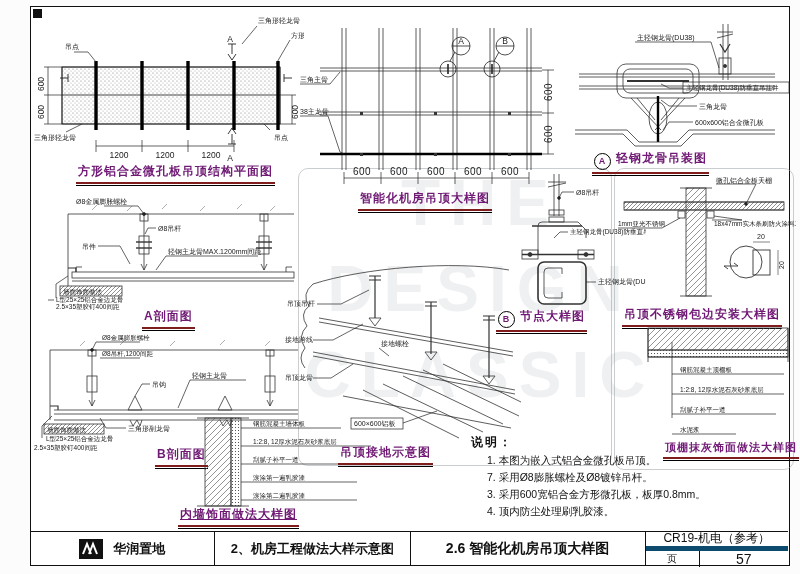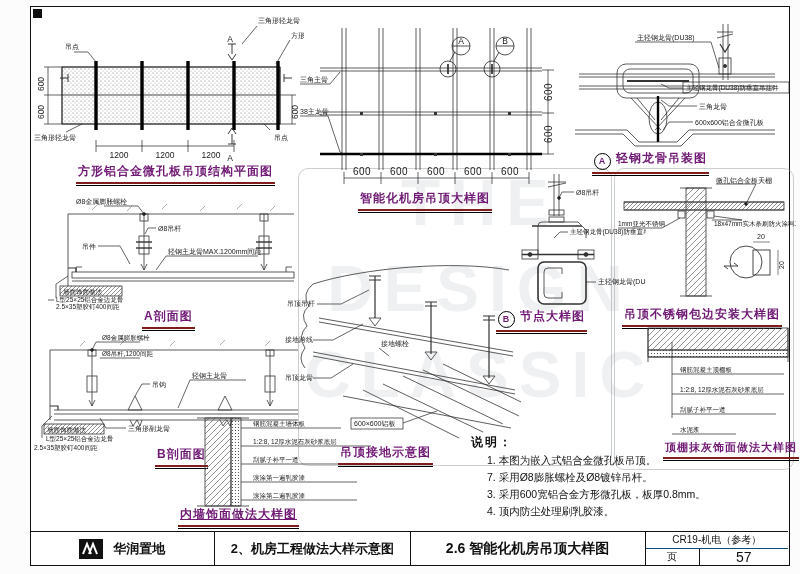--- a/index.html
+++ b/index.html
@@ -24,21 +24,21 @@
              font-size:64px;font-weight:bold;letter-spacing:10px;line-height:86px;
              color:rgba(150,160,170,0.16);pointer-events:none;user-select:none;}
   .wmbox{position:absolute;border:1.2px solid rgba(160,165,170,.55);border-radius:10px;}
   .titlebar{position:absolute;left:30px;top:531px;width:758px;height:33px;border-top:1.6px solid #111;
             display:flex;align-items:stretch;}
   .tb-cell{display:flex;align-items:center;justify-content:center;font-size:13px;font-weight:bold;color:#111;}
   .tb-c1{width:185px;gap:10px;}
   .tb-c2{width:195px;border-left:1.4px solid #111;}
   .tb-c3{width:235px;border-left:1.4px solid #111;font-size:14px;}
   .tb-c4{width:143px;border-left:1.4px solid #111;flex-direction:column;padding:0;font-weight:normal;}
-  .tb-c4-top{width:100%;height:16px;display:flex;align-items:center;justify-content:center;font-size:10px;border-bottom:1px solid #0c4a6e;}
+  .tb-c4-top{width:100%;height:16px;display:flex;align-items:center;justify-content:center;font-size:12px;border-bottom:5px solid #0c4a6e;}
   .tb-c4-bot{width:100%;flex:1;display:flex;}
   .tb-page-l{width:53px;display:flex;align-items:center;justify-content:center;font-size:10px;}
   .tb-page-r{flex:1;border-left:1px solid #111;display:flex;align-items:center;justify-content:center;font-size:14px;}
 </style>
 </head>
 <body>
 
 <div class="stage">
 
   <svg width="0" height="0" style="position:absolute">

